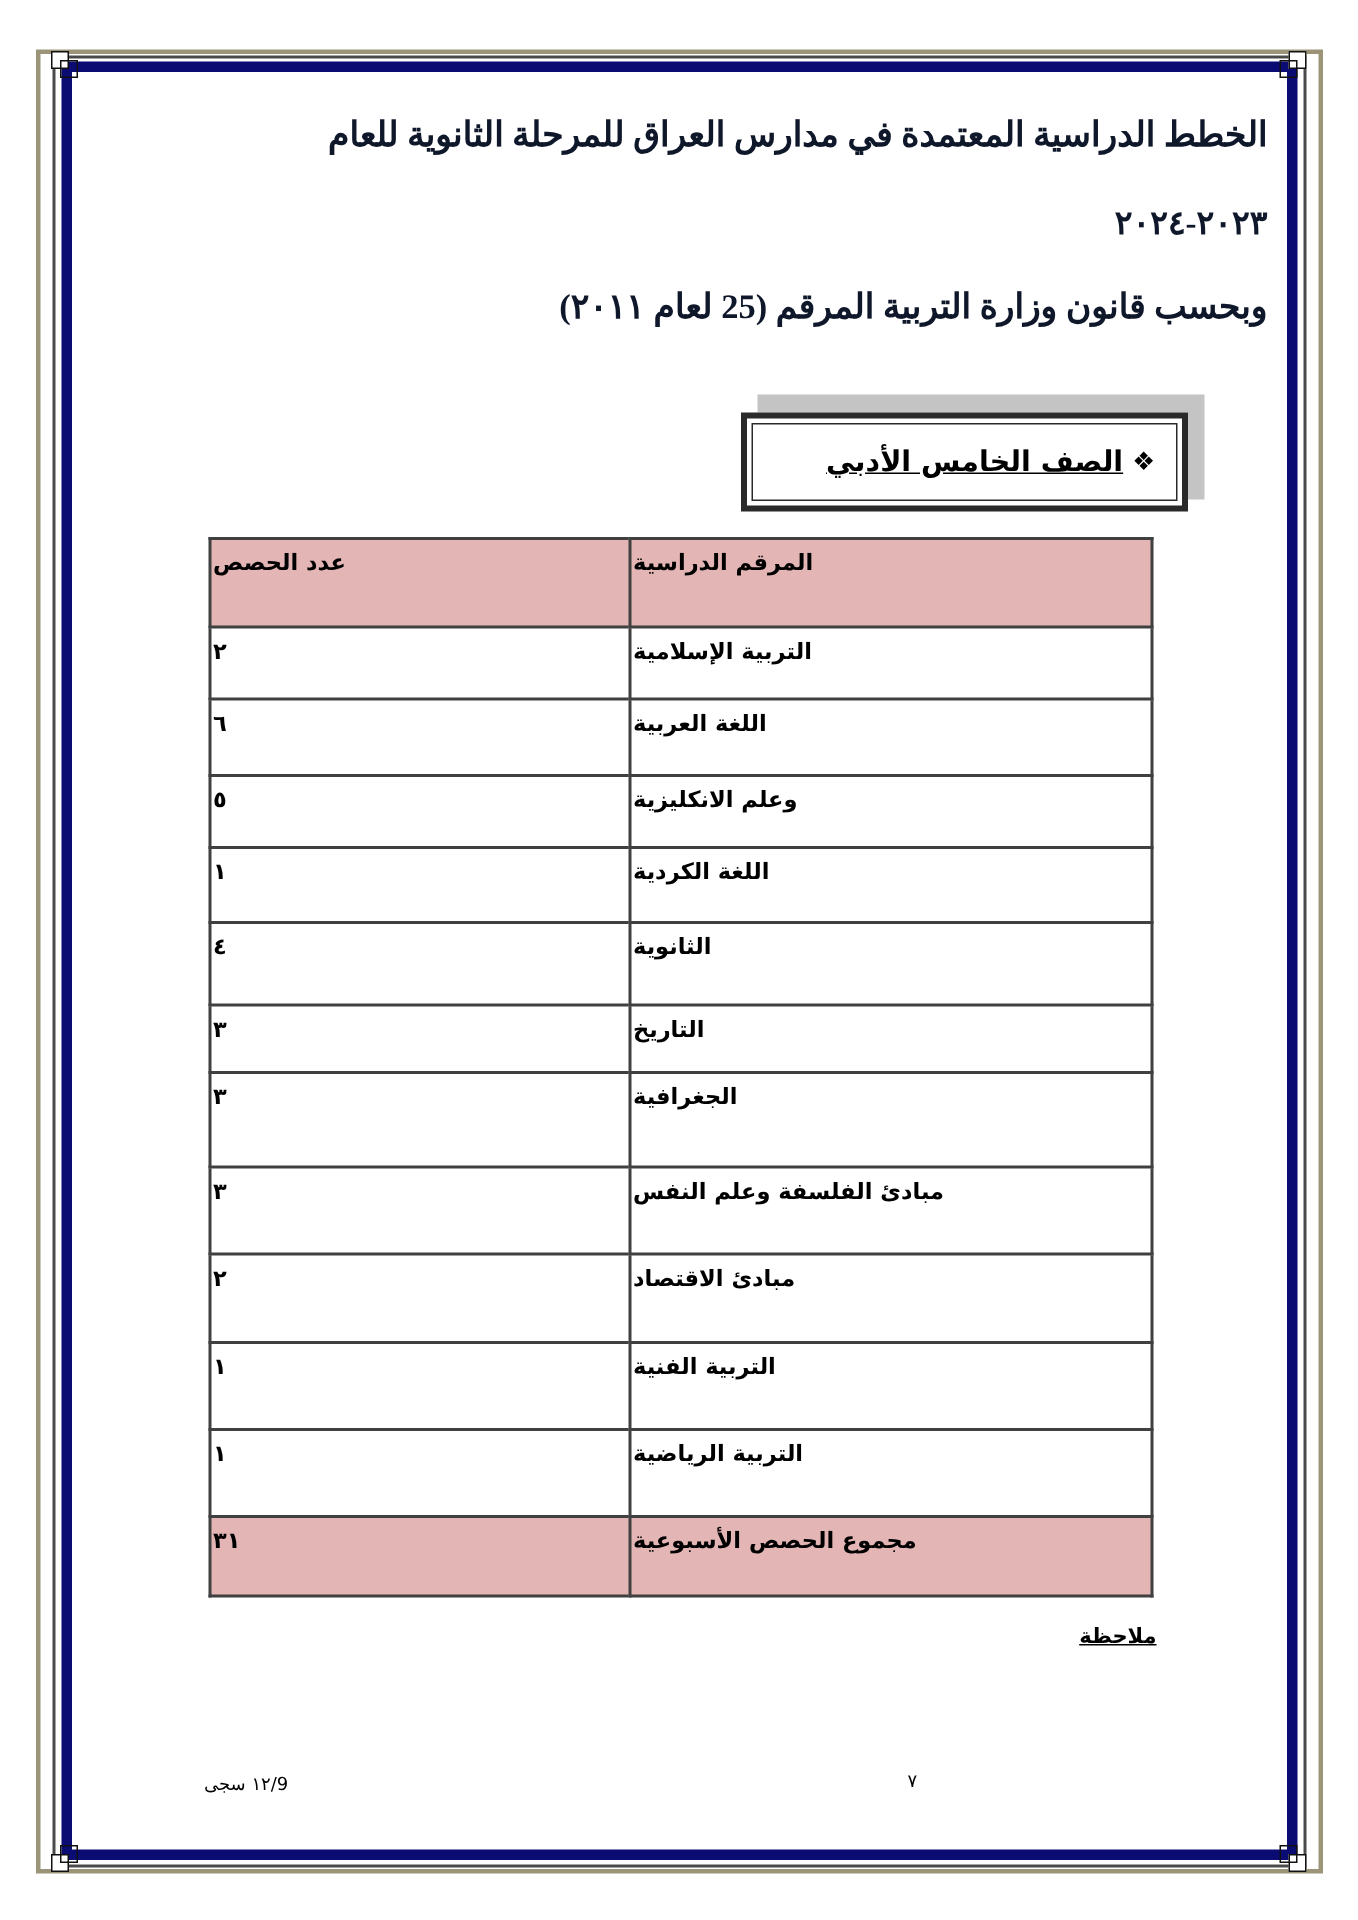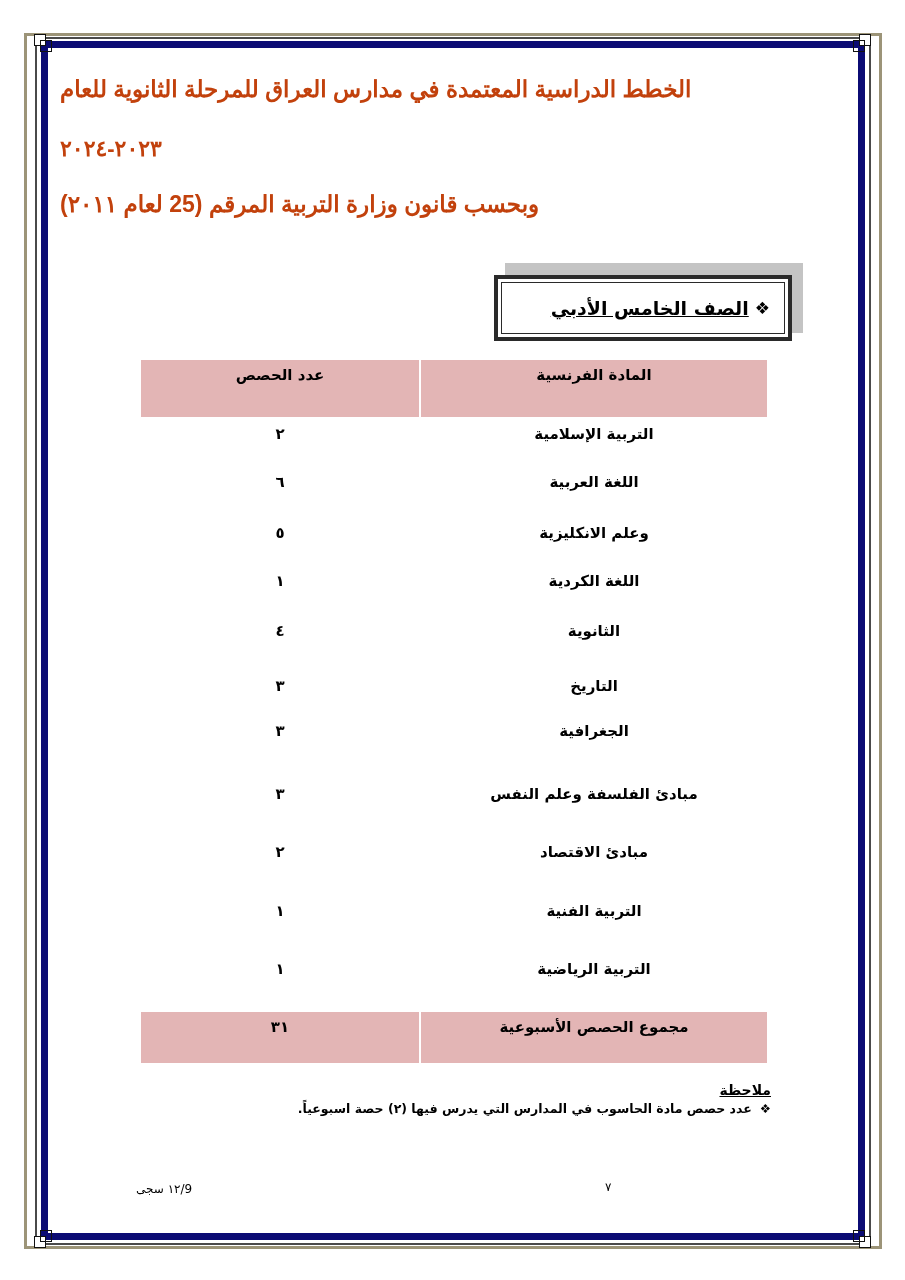--- a/index.html
+++ b/index.html
@@ -10,48 +10,48 @@
   .frame { position: absolute; box-sizing: border-box; }
   .frame-tan  { left: 24px; top: 33px; width: 858px; height: 1216px; border: 3px solid #9c9478; }
   .frame-gray { left: 35px; top: 37px; width: 836px; height: 1208px; border: 2px solid #4a4a4a;
                 border-top-width: 2px; }
   .frame-navy { left: 41px; top: 41px; width: 824px; height: 1199px; border: 7px solid #0b0b74; }
 
   .corner { position: absolute; width: 22px; height: 22px; }
   .corner span { position: absolute; border: 1.5px solid #111; background: #fff; box-sizing: border-box; }
 
   
-  .title { position: absolute; left: 60px; right: 60px; text-align: left; direction: rtl;
-           font-family: Liberation Sans, sans-serif; font-weight: bold; color: #c2410c; }
+  .title { position: absolute; left: 60px; right: 60px; text-align: right; direction: rtl;
+           font-family: Liberation Serif, serif; font-weight: bold; color: #0f172a; }
   .t1 { top: 76px; font-size: 23px; }
   .t2 { top: 136px; font-size: 22px; letter-spacing: 1px; }
   .t3 { top: 191px; font-size: 23px; }
 
   
   .grade-shadow { position: absolute; left: 505px; top: 263px; width: 298px; height: 70px; background: #c4c4c4; }
   .grade-box { position: absolute; left: 494px; top: 275px; width: 298px; height: 66px; box-sizing: border-box;
                background: #fff; border: 4px solid #2a2a2a; }
   .grade-inner { position: absolute; left: 3px; top: 3px; right: 3px; bottom: 3px; border: 1px solid #2a2a2a;
                  display: flex; align-items: center; justify-content: flex-start; direction: rtl;
                  padding-right: 14px; box-sizing: border-box; }
   .grade-label { font-family: "DejaVu Sans", sans-serif; font-weight: bold; font-size: 19px; text-decoration: underline; }
   .grade-bullet { font-size: 17px; margin-left: 6px; }
 
   
   table.plan { position: absolute; left: 139px; top: 358px; width: 628px; border-collapse: collapse;
                direction: rtl; table-layout: fixed; }
-  table.plan td, table.plan th { border: 2px solid #ffffff; vertical-align: top; text-align: center;
+  table.plan td, table.plan th { border: 2px solid #404040; vertical-align: top; text-align: left;
                font-family: "DejaVu Sans", sans-serif; font-weight: bold; font-size: 15px;
                padding-top: 6px; box-sizing: border-box; }
   table.plan col.c-subj { width: 348px; }
   table.plan col.c-num { width: 280px; }
   .pink { background: #e3b5b5; }
 
   
-  .notes { position: absolute; right: 134px; top: 1082px; direction: rtl; text-align: right;
+  .notes { position: absolute; right: 134px; top: 1082px; direction: rtl; text-align: left;
            font-family: "DejaVu Sans", sans-serif; font-weight: bold; font-size: 12.5px; line-height: 17px; }
   .notes-title { text-decoration: underline; font-size: 14px; margin-bottom: 1px; display: inline-block; }
   .note-line { display: block; white-space: nowrap; }
   .note-bullet { margin-left: 8px; }
 
   .footer-page { position: absolute; left: 605px; top: 1180px; font-size: 12px; }
   .footer-code { position: absolute; left: 136px; top: 1182px; font-size: 12px; direction: rtl; }
 </style>
 </head>
 <body>
@@ -89,21 +89,21 @@
   </div>
 </div>
 
 <table class="plan">
   <colgroup>
       <col class="c-subj">
       <col class="c-num">
     </colgroup>
   <tbody>
       <tr class="pink" style="height:59px;">
-    <td>المادة الفرنسية</td>
+    <td>المرقم الدراسية</td>
     <td>عدد الحصص</td>
   </tr>
   <tr style="height:48px;">
     <td>التربية الإسلامية</td>
     <td>٢</td>
   </tr>
   <tr style="height:51px;">
     <td>اللغة العربية</td>
     <td>٦</td>
   </tr>
@@ -145,19 +145,16 @@
   </tr>
   <tr class="pink" style="height:53px;">
     <td>مجموع الحصص الأسبوعية</td>
     <td>٣١</td>
   </tr>
 </tbody>
   </table>
 
 <div class="notes">
   <span class="notes-title">ملاحظة</span>
-  <span class="note-line">
-    <span class="note-bullet">❖</span><span>عدد حصص مادة الحاسوب في المدارس التي يدرس فيها (٢) حصة اسبوعياً.</span>
-  </span>
 </div>
 
 <div class="footer-page">٧</div>
 <div class="footer-code">9/١٢ سجى</div>
 
 </body></html>

